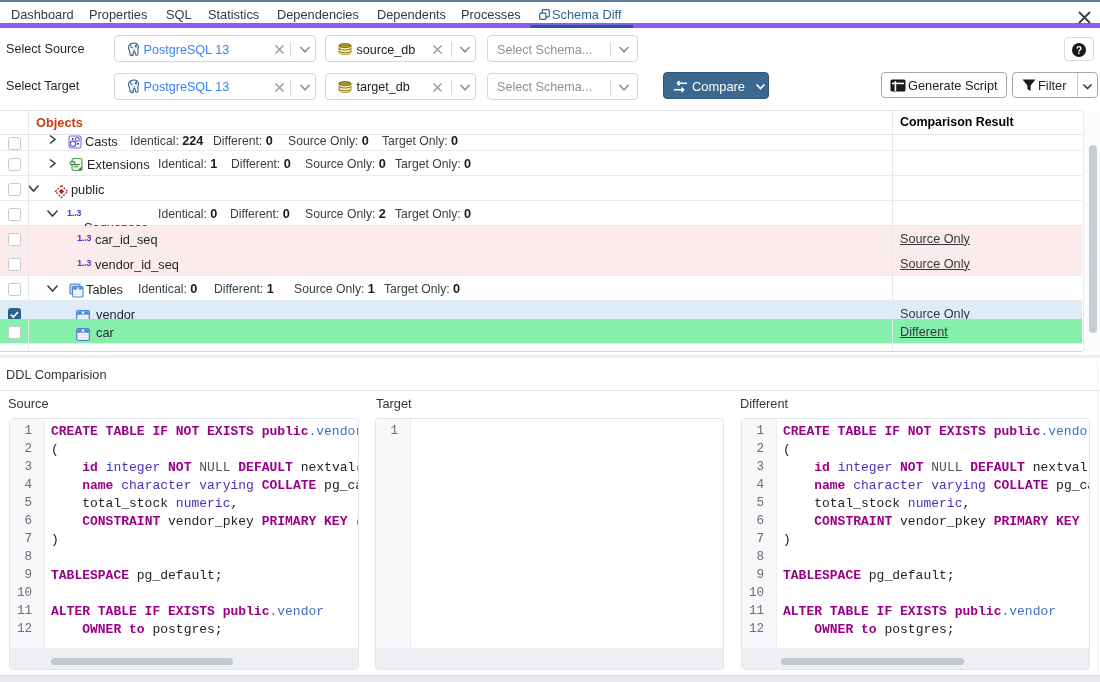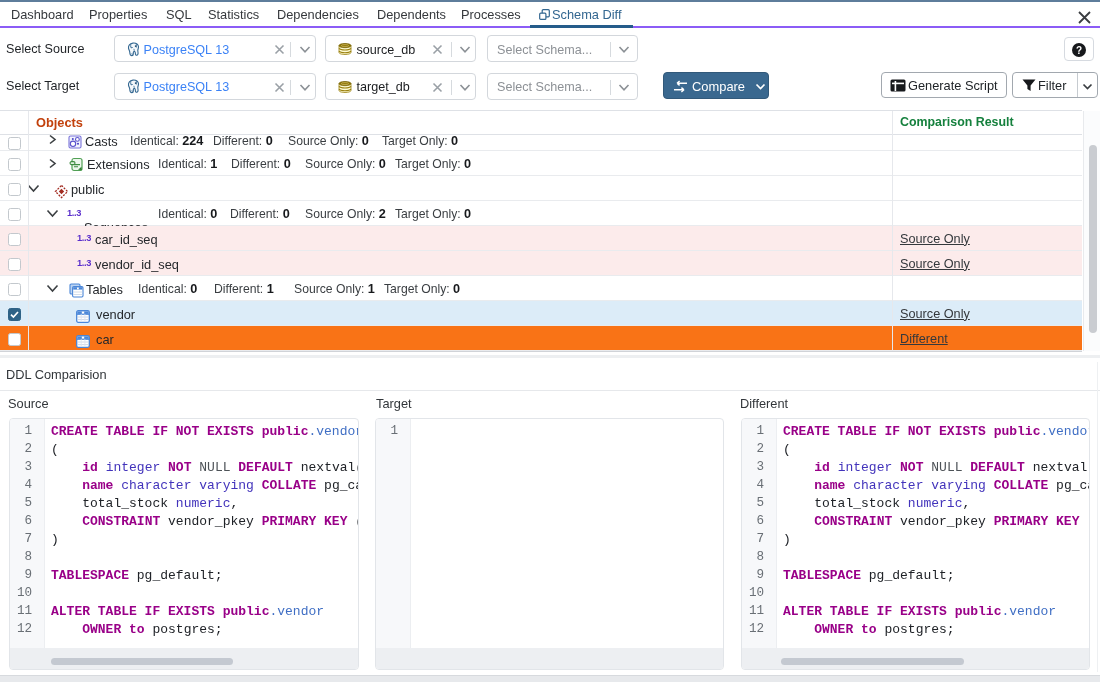--- a/index.html
+++ b/index.html
@@ -1,21 +1,21 @@
 <!DOCTYPE html>
 <html><head>
 <meta charset="utf-8">
 <style>
 * { margin:0; padding:0; box-sizing:border-box; }
 html,body { width:1100px; height:682px; overflow:hidden; background:#fff; }
 body { font-family:"Liberation Sans", sans-serif; font-size:13px; color:#222; position:relative; }
 .abs { position:absolute; }
 
 #topborder { left:0; top:0; width:1100px; height:2px; background:#5e7d9b; }
-#tabbar { left:0; top:2px; width:1100px; height:26px; background:#fff; border-bottom:2px solid #8b5cf6; }
+#tabbar { left:0; top:2px; width:1100px; height:26px; background:#fff; border-bottom:5px solid #8b5cf6; }
 .tab { position:absolute; top:5px; font-size:12.8px; color:#35383c; white-space:nowrap; }
 #tab-active { color:#326690; }
 #tab-underline { left:530px; top:25px; width:103px; height:3px; background:#255c8a; }
 #closex { left:1077px; top:9px; }
 
 .lbl { position:absolute; font-size:12.6px; color:#1f2226; }
 .sel { position:absolute; height:27px; background:#fff; border:1px solid #d3d7dc; border-radius:4px; }
 .sel .txt { position:absolute; top:6.5px; font-size:12.6px; white-space:nowrap; }
 .gray { color:#3b82f6; }
 .dark { color:#1c1e21; }
@@ -205,21 +205,21 @@
   <span>Filter</span>
   <div class="vdiv"></div>
   <svg class="abs" style="left:69px; top:10px" width="11" height="8" viewBox="0 0 11 8">
       <path d="M1.5 1.5 L5.5 5.5 L9.5 1.5" stroke="#3a3e42" stroke-width="1.7" fill="none"></path>
     </svg>
 </div>
 
 <div class="abs" id="grid">
   <div style="position:absolute; left:0; top:0; width:1082px; height:24px; border-bottom:1px solid #dee1e6; background:#fff">
     <span style="position:absolute; left:36px; top:4px; font-weight:bold; font-size:12.8px; color:#c2410c">Objects</span>
-    <span style="position:absolute; left:900px; top:4px; font-weight:bold; font-size:12.4px; color:#15803d">Comparison Result</span>
+    <span style="position:absolute; left:900px; top:4px; font-weight:bold; font-size:12.4px; color:#000000">Comparison Result</span>
   </div>
   <div id="rows">
       <div class="row" style="top:24px; height:16px; background:#fff">
         <span class="cbx" style="top:2px"></span>
         <svg style="position:absolute; left:48px; top:-1px" width="9" height="11" viewBox="0 0 9 11">
           <path d="M2 1.5 L7 5.5 L2 9.5" stroke="#3c4043" stroke-width="1.6" fill="none"></path>
         </svg>
         <svg style="position:absolute; left:68px; top:0px" width="14" height="14" viewBox="0 0 14 14">
           <rect x="1" y="1" width="12" height="12" rx="1.5" fill="#f2f3fd" stroke="#7a74da" stroke-width="1.1"></rect>
           <circle cx="5" cy="8.8" r="2.7" fill="#fff" stroke="#5a52cc" stroke-width="1.1"></circle>
@@ -313,21 +313,21 @@
           <rect x="0.7" y="0.7" width="12.6" height="11.6" rx="1.5" fill="#fff" stroke="#4a86d8" stroke-width="1.3"></rect>
           <path d="M0.7 4.2 H13.3" stroke="#4a86d8" stroke-width="1.3"></path>
           <rect x="1.3" y="1.3" width="11.4" height="2.6" fill="#4a86d8"></rect>
           <rect x="5.8" y="1.6" width="2.4" height="2" fill="#fff"></rect>
           <path d="M1.3 7 H12.7 M1.3 9.6 H12.7" stroke="#c9d4e4" stroke-width="0.9"></path>
           <path d="M5.2 4.2 V12 M8.9 4.2 V12" stroke="#dce4f0" stroke-width="0.9"></path>
         </svg>
         <span class="nm" style="left:96px; top:5.5px">vendor</span>
         <span class="res" style="top:5.5px">Source Only</span>
       </div>
-      <div class="row" style="top:215px; height:25px; background:#f97316">
+      <div class="row" style="top:208px; height:25px; background:#86efac">
         <span class="cbx" style="top:7px"></span>
         <svg style="position:absolute; left:76px; top:9px" width="14" height="13" viewBox="0 0 14 13">
           <rect x="0.7" y="0.7" width="12.6" height="11.6" rx="1.5" fill="#fff" stroke="#4a86d8" stroke-width="1.3"></rect>
           <path d="M0.7 4.2 H13.3" stroke="#4a86d8" stroke-width="1.3"></path>
           <rect x="1.3" y="1.3" width="11.4" height="2.6" fill="#4a86d8"></rect>
           <rect x="5.8" y="1.6" width="2.4" height="2" fill="#fff"></rect>
           <path d="M1.3 7 H12.7 M1.3 9.6 H12.7" stroke="#c9d4e4" stroke-width="0.9"></path>
           <path d="M5.2 4.2 V12 M8.9 4.2 V12" stroke="#dce4f0" stroke-width="0.9"></path>
         </svg>
         <span class="nm" style="left:96px; top:5.5px">car</span>

